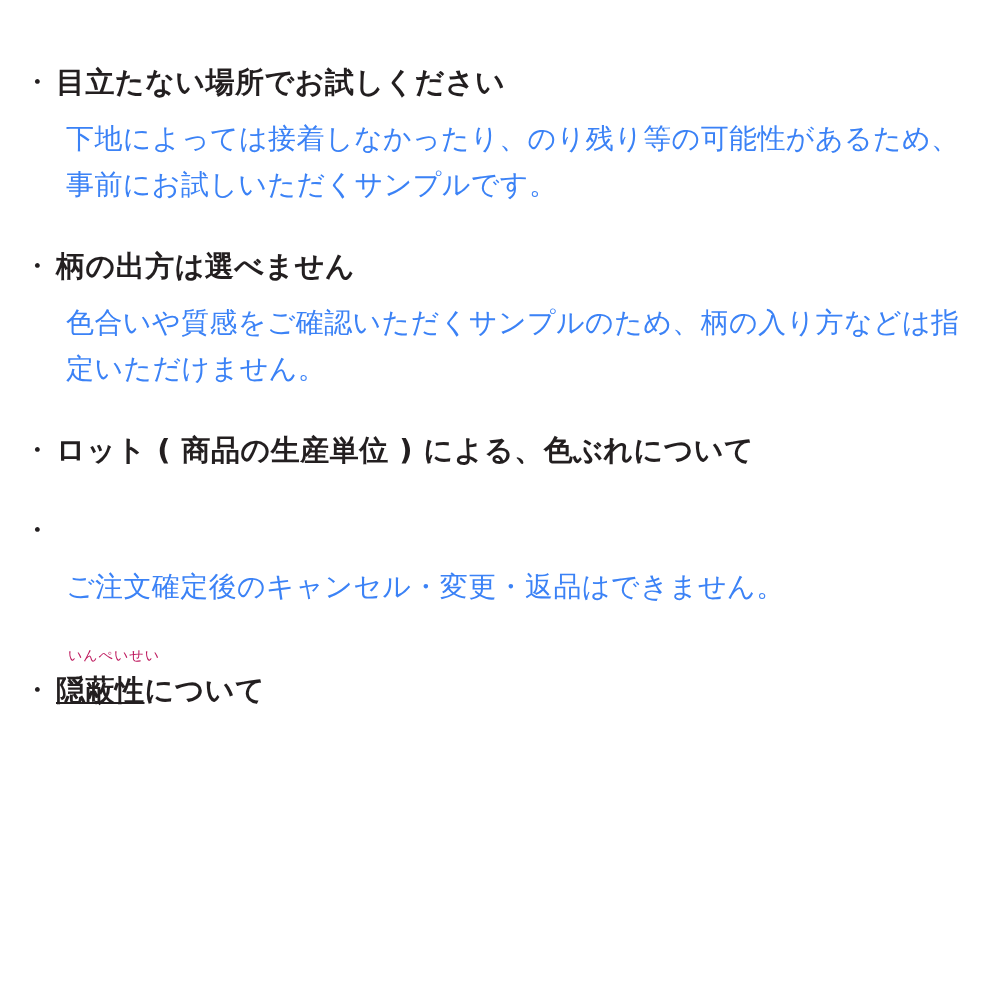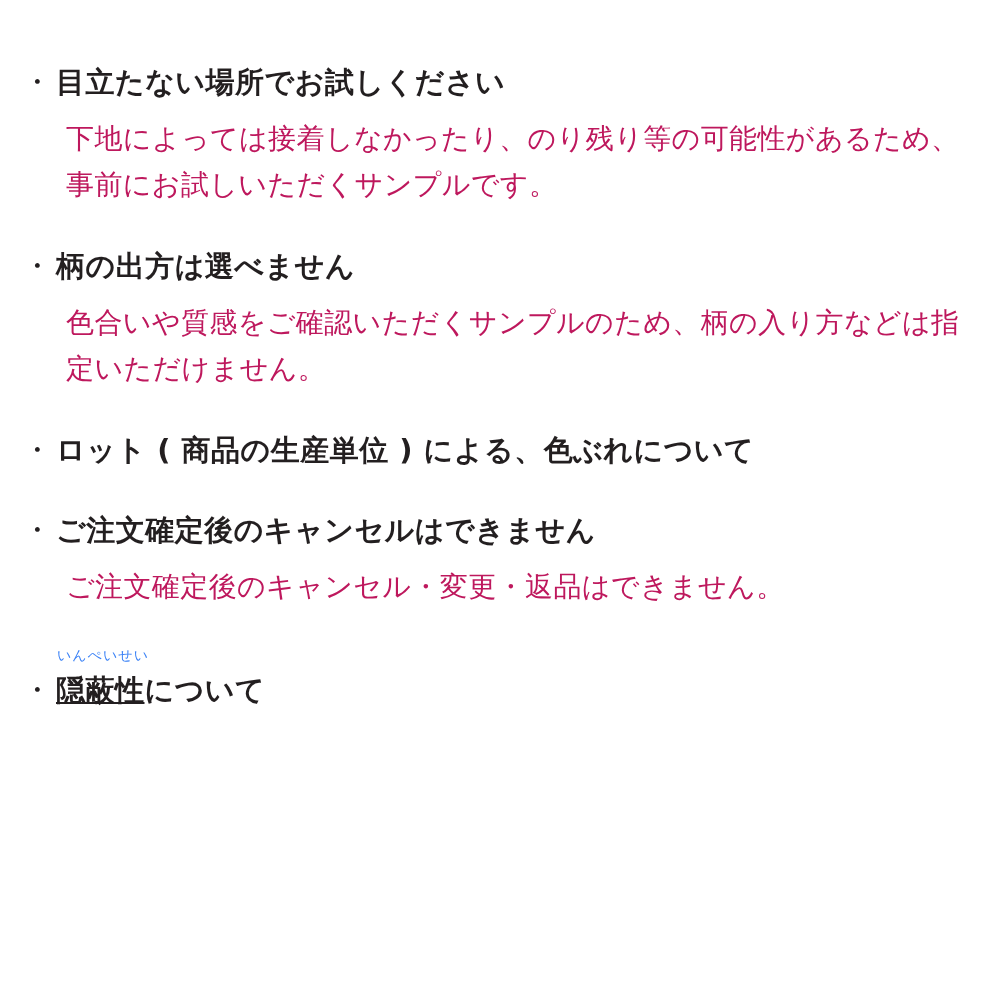--- a/index.html
+++ b/index.html
@@ -48,40 +48,40 @@
     letter-spacing: 0.5px;
     color: #231f20;
   }
   .ruby-wrap {
     position: relative;
     display: inline-block;
   }
   .ruby {
     position: absolute;
     top: -20px;
-    left: 1px;
+    left: 12px;
     font-size: 14px;
     font-weight: normal;
     line-height: 14px;
     letter-spacing: 1px;
     white-space: nowrap;
-    color: #3b82f6;
+    color: #be185d;
   }
   .ruby-target {
     display: inline-block;
     text-decoration: underline;
   }
   .body-text {
     margin-top: 12px;
     padding-left: 44px;
     padding-right: 16px;
     font-size: 28px;
     line-height: 46px;
     letter-spacing: 0.4px;
-    color: #be185d;
+    color: #3b82f6;
   }
   .spacer-ruby {
     height: 22px;
   }
 </style>
 </head>
 <body>
 
 <div class="page">
 
@@ -104,21 +104,20 @@
   <div class="note-block">
     <div class="heading-row">
       <span class="bullet">・</span>
       <span class="heading-text">ロット ( 商品の生産単位 ) による、色ぶれについて</span>
     </div>
   </div>
 
   <div class="note-block">
     <div class="heading-row">
       <span class="bullet">・</span>
-      <span class="heading-text">ご注文確定後のキャンセルはできません</span>
     </div>
     <div class="body-text">ご注文確定後のキャンセル・変更・返品はできません。</div>
   </div>
 
   <div class="note-block">
     <div class="spacer-ruby"></div>
     <div class="heading-row">
       <span class="bullet">・</span>
       <span class="heading-text"><span class="ruby-wrap"><span class="ruby">いんぺいせい</span><span class="ruby-target">隠蔽性</span></span><span>について</span></span>
     </div>

